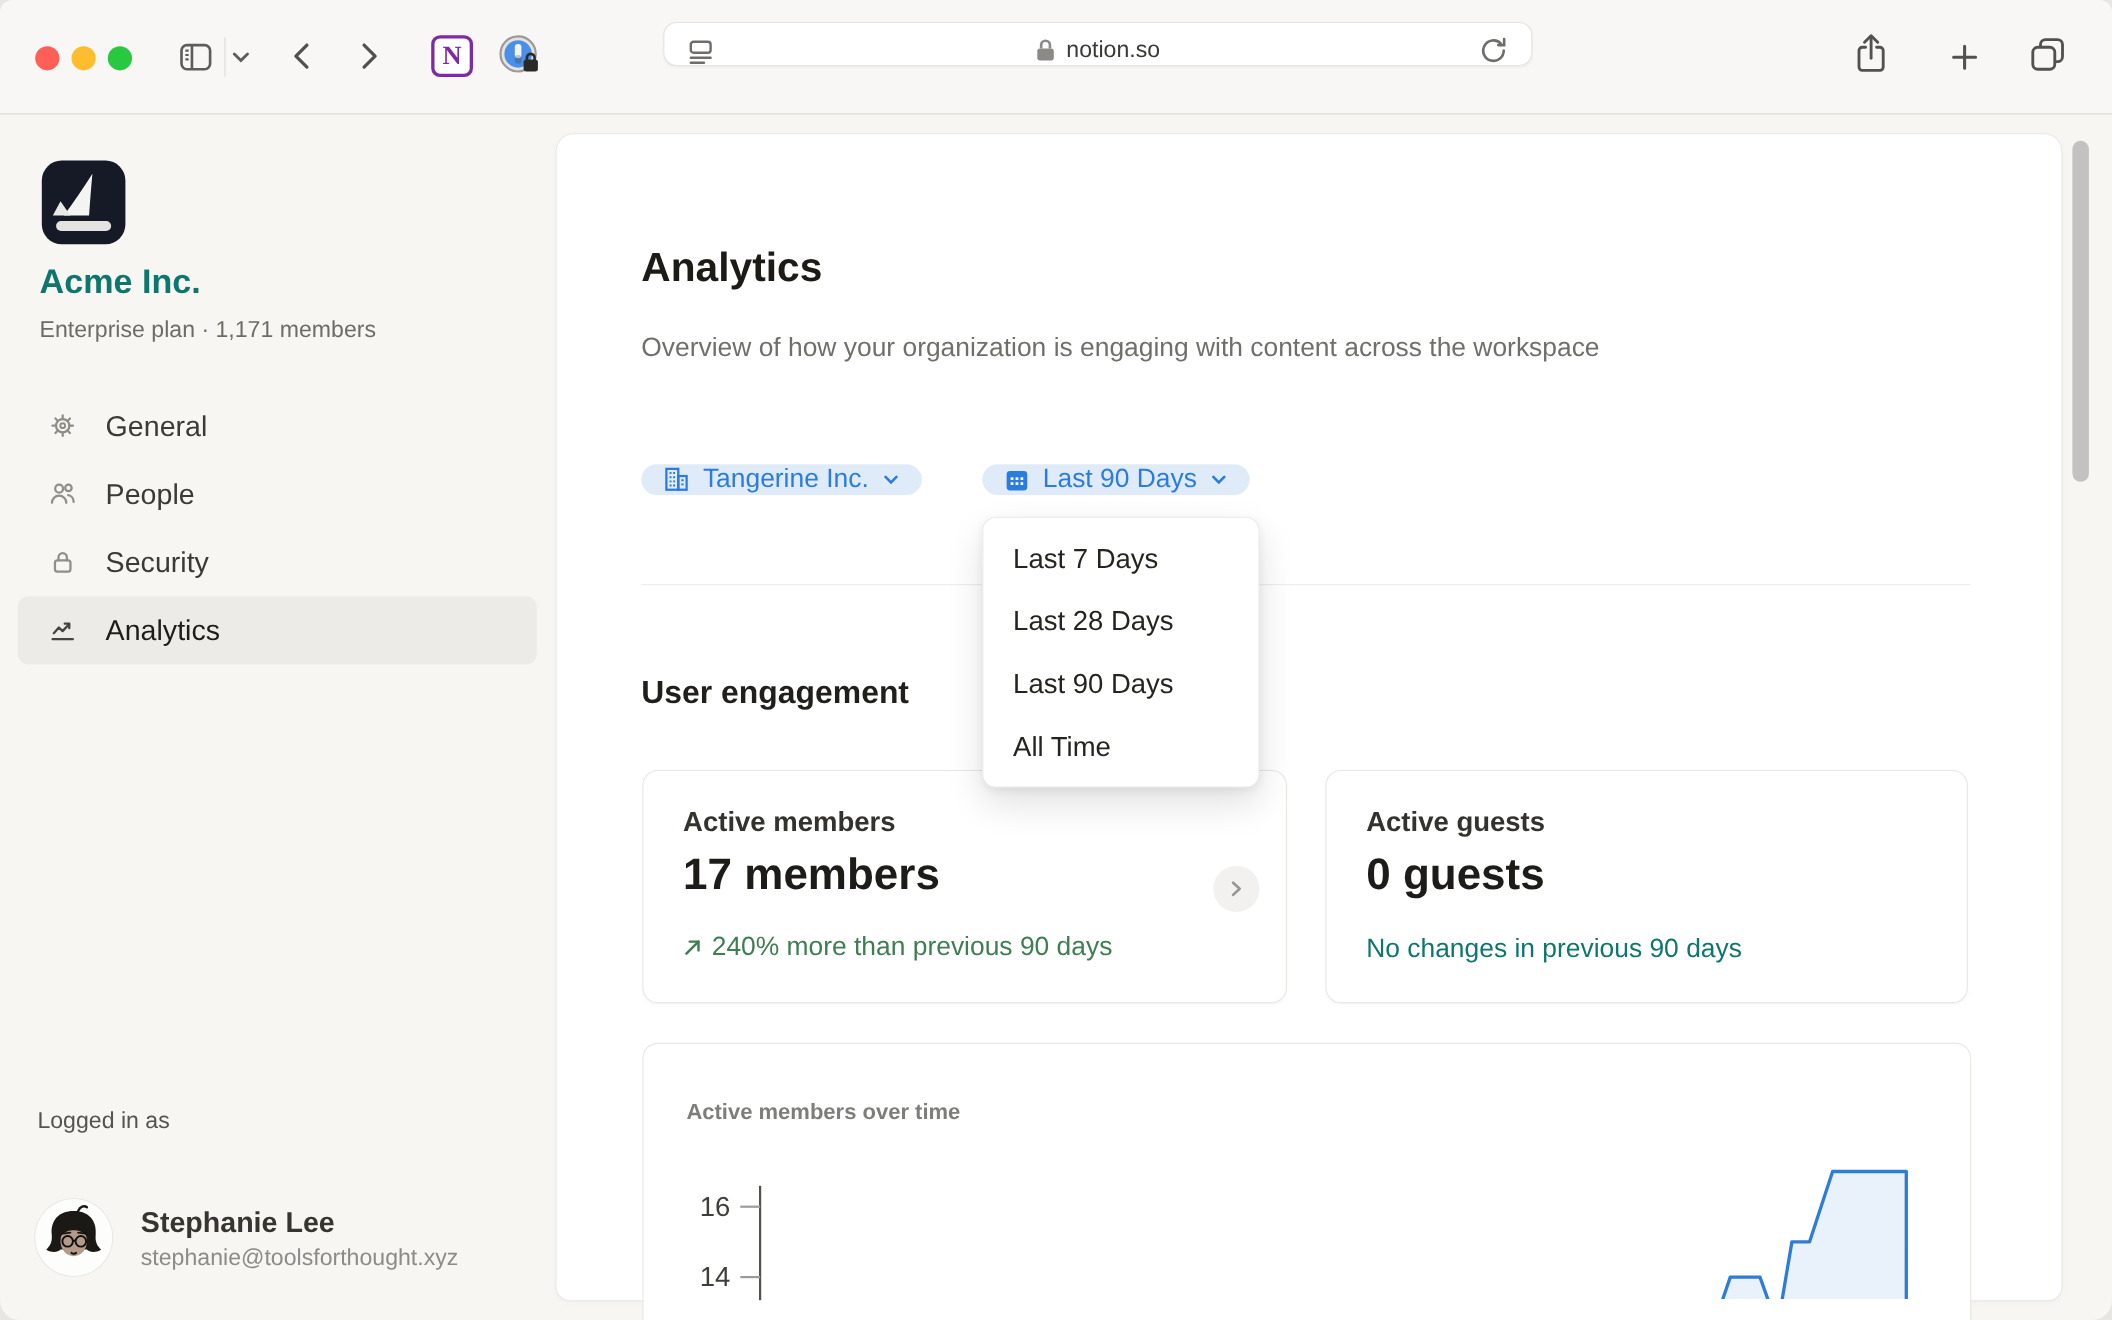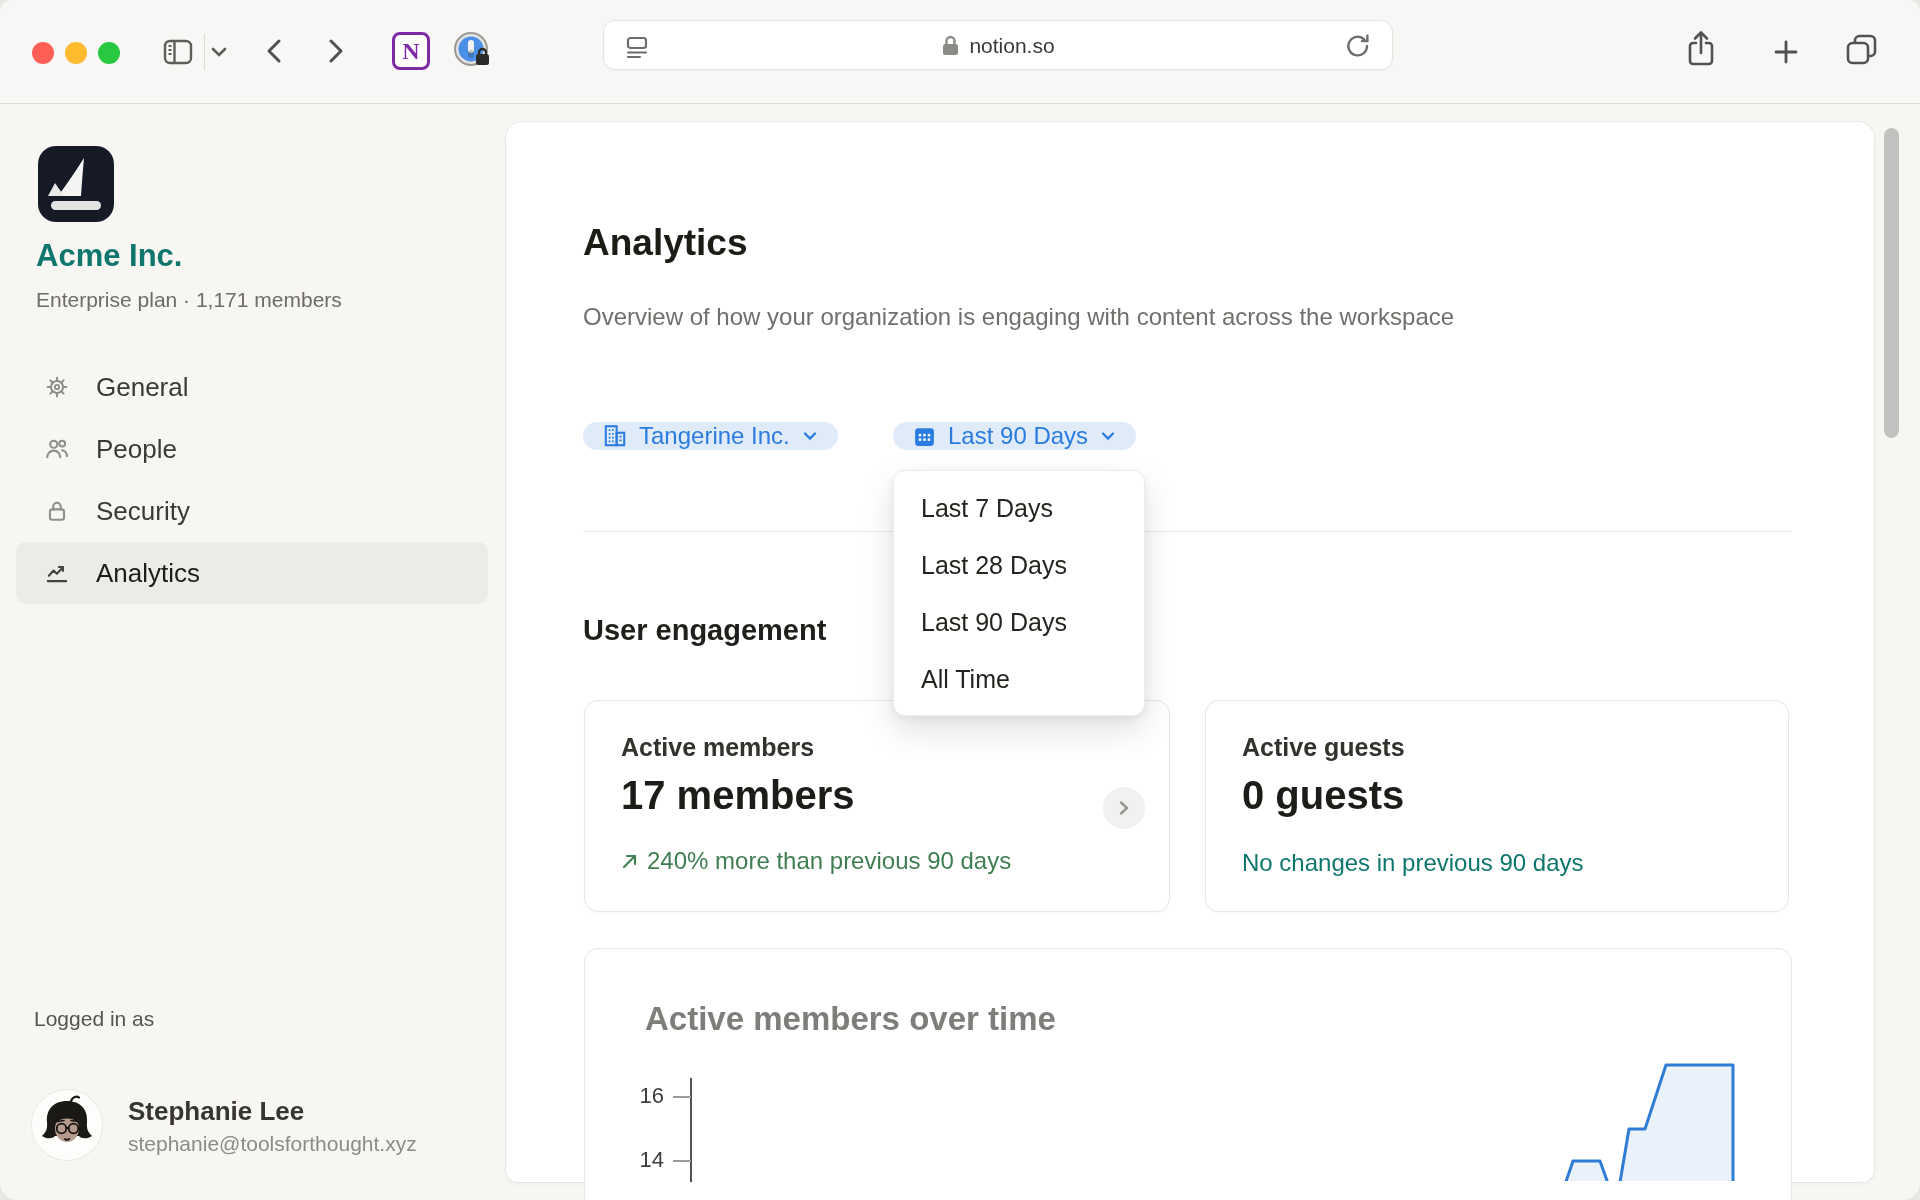--- a/index.html
+++ b/index.html
@@ -5,21 +5,21 @@
   * { margin:0; padding:0; box-sizing:border-box; }
   html,body { width:1920px; height:1200px; background:#E8E6E3; font-family:"Liberation Sans", sans-serif; }
   .window { position:relative; width:1920px; height:1200px; background:#F7F6F3; border-radius:12px 12px 18px 18px; overflow:hidden; }
 
   
   .toolbar { position:absolute; left:0; top:0; width:1920px; height:104px; background:#F8F7F5; border-bottom:1px solid #DBDAD7; }
   .tl { position:absolute; top:42px; width:22px; height:22px; border-radius:50%; }
   .tl.red { left:32px; } .tl.yellow { left:65px; } .tl.green { left:98px; }
   .tb-icon { position:absolute; color:#5E5D5A; }
   .tb-divider { position:absolute; left:204px; top:34px; width:1px; height:36px; background:#DCDBD8; }
-  .urlbar { position:absolute; left:603px; top:20px; width:790px; height:50px; background:#FFFFFF; border:1px solid #E5E4E1; border-radius:12px; box-shadow:0 1px 2px rgba(0,0,0,0.04); }
+  .urlbar { position:absolute; left:603px; top:20px; width:790px; height:40px; background:#FFFFFF; border:1px solid #E5E4E1; border-radius:12px; box-shadow:0 1px 2px rgba(0,0,0,0.04); }
   .url-center { position:absolute; left:0; right:0; top:0; height:50px; display:flex; align-items:center; justify-content:center; gap:9px; color:#3A3936; font-size:21px; }
   .ext-notion { position:absolute; left:392px; top:32px; width:38px; height:38px; border:3px solid #7D2AA6; border-radius:8px; background:#fff; display:flex; align-items:center; justify-content:center; font-family:"Liberation Serif", serif; font-weight:bold; font-size:24px; color:#7D2AA6; }
   .ext-1p { position:absolute; left:452px; top:30px; width:40px; height:40px; }
 
   
   .org-logo { position:absolute; left:38px; top:146px; width:76px; height:76px; border-radius:18px; background:#151A26; display:flex; align-items:center; justify-content:center; }
   .org-name { position:absolute; left:36px; top:238px; font-size:31px; font-weight:bold; color:#0f766e; }
   .org-meta { position:absolute; left:36px; top:288px; font-size:21px; color:#6E6C67; }
   .nav { position:absolute; left:16px; top:356px; width:472px; }
   .nav-item { position:relative; height:62px; display:flex; align-items:center; gap:26px; padding-left:28px; border-radius:10px; color:#3B3A36; font-size:26px; }
@@ -47,24 +47,24 @@
   .stat-card { position:absolute; top:700px; height:212px; background:#fff; border:1px solid #E8E7E4; border-radius:14px; box-shadow:0 1px 3px rgba(0,0,0,0.03); }
   .card-members { left:584px; width:586px; }
   .card-guests  { left:1205px; width:584px; }
   .card-label { position:absolute; left:36px; top:32px; font-size:25px; font-weight:600; color:#33322D; }
   .card-value { position:absolute; left:36px; top:72px; font-size:40px; font-weight:bold; color:#1D1C18; }
   .card-delta { position:absolute; left:36px; top:146px; font-size:24px; color:#3F7D52; display:flex; align-items:center; gap:9px; }
   .card-note  { position:absolute; left:36px; top:148px; font-size:24px; color:#0f766e; }
   .chev-circle { position:absolute; right:24px; top:86px; width:42px; height:42px; border-radius:50%; background:#F2F1EF; display:flex; align-items:center; justify-content:center; color:#97968F; }
 
   .chart-card { position:absolute; left:584px; top:948px; width:1208px; height:400px; background:#fff; border:1px solid #E8E7E4; border-radius:14px; }
-  .chart-title { position:absolute; left:624px; top:1000px; font-size:33px; font-weight:600; color:#7E7D79;margin-left:21px; }
+  .chart-title { position:absolute; left:624px; top:1000px; font-size:20px; font-weight:600; color:#7E7D79; }
   .axis-y { position:absolute; left:690px; top:1078px; width:2px; height:104px; background:#53524E; }
   .ytick { position:absolute; width:18px; height:2px; left:673px; background:#9C9B97; }
-  .ylabel { position:absolute; width:50px; text-align:right; left:614px; font-size:22px; color:#3F3E3A; }
+  .ylabel { position:absolute; width:50px; text-align:right; left:614px; font-size:25px; color:#3F3E3A; }
   .chart-svg { position:absolute; left:584px; top:948px; z-index:2; }
 
   .scroll-thumb { position:absolute; left:1884px; top:128px; width:15px; height:310px; border-radius:8px; background:#C3C2C0; z-index:7; }
 
   svg.s { display:block; }
 </style>
 </head>
 <body>
 
 <div class="window">

